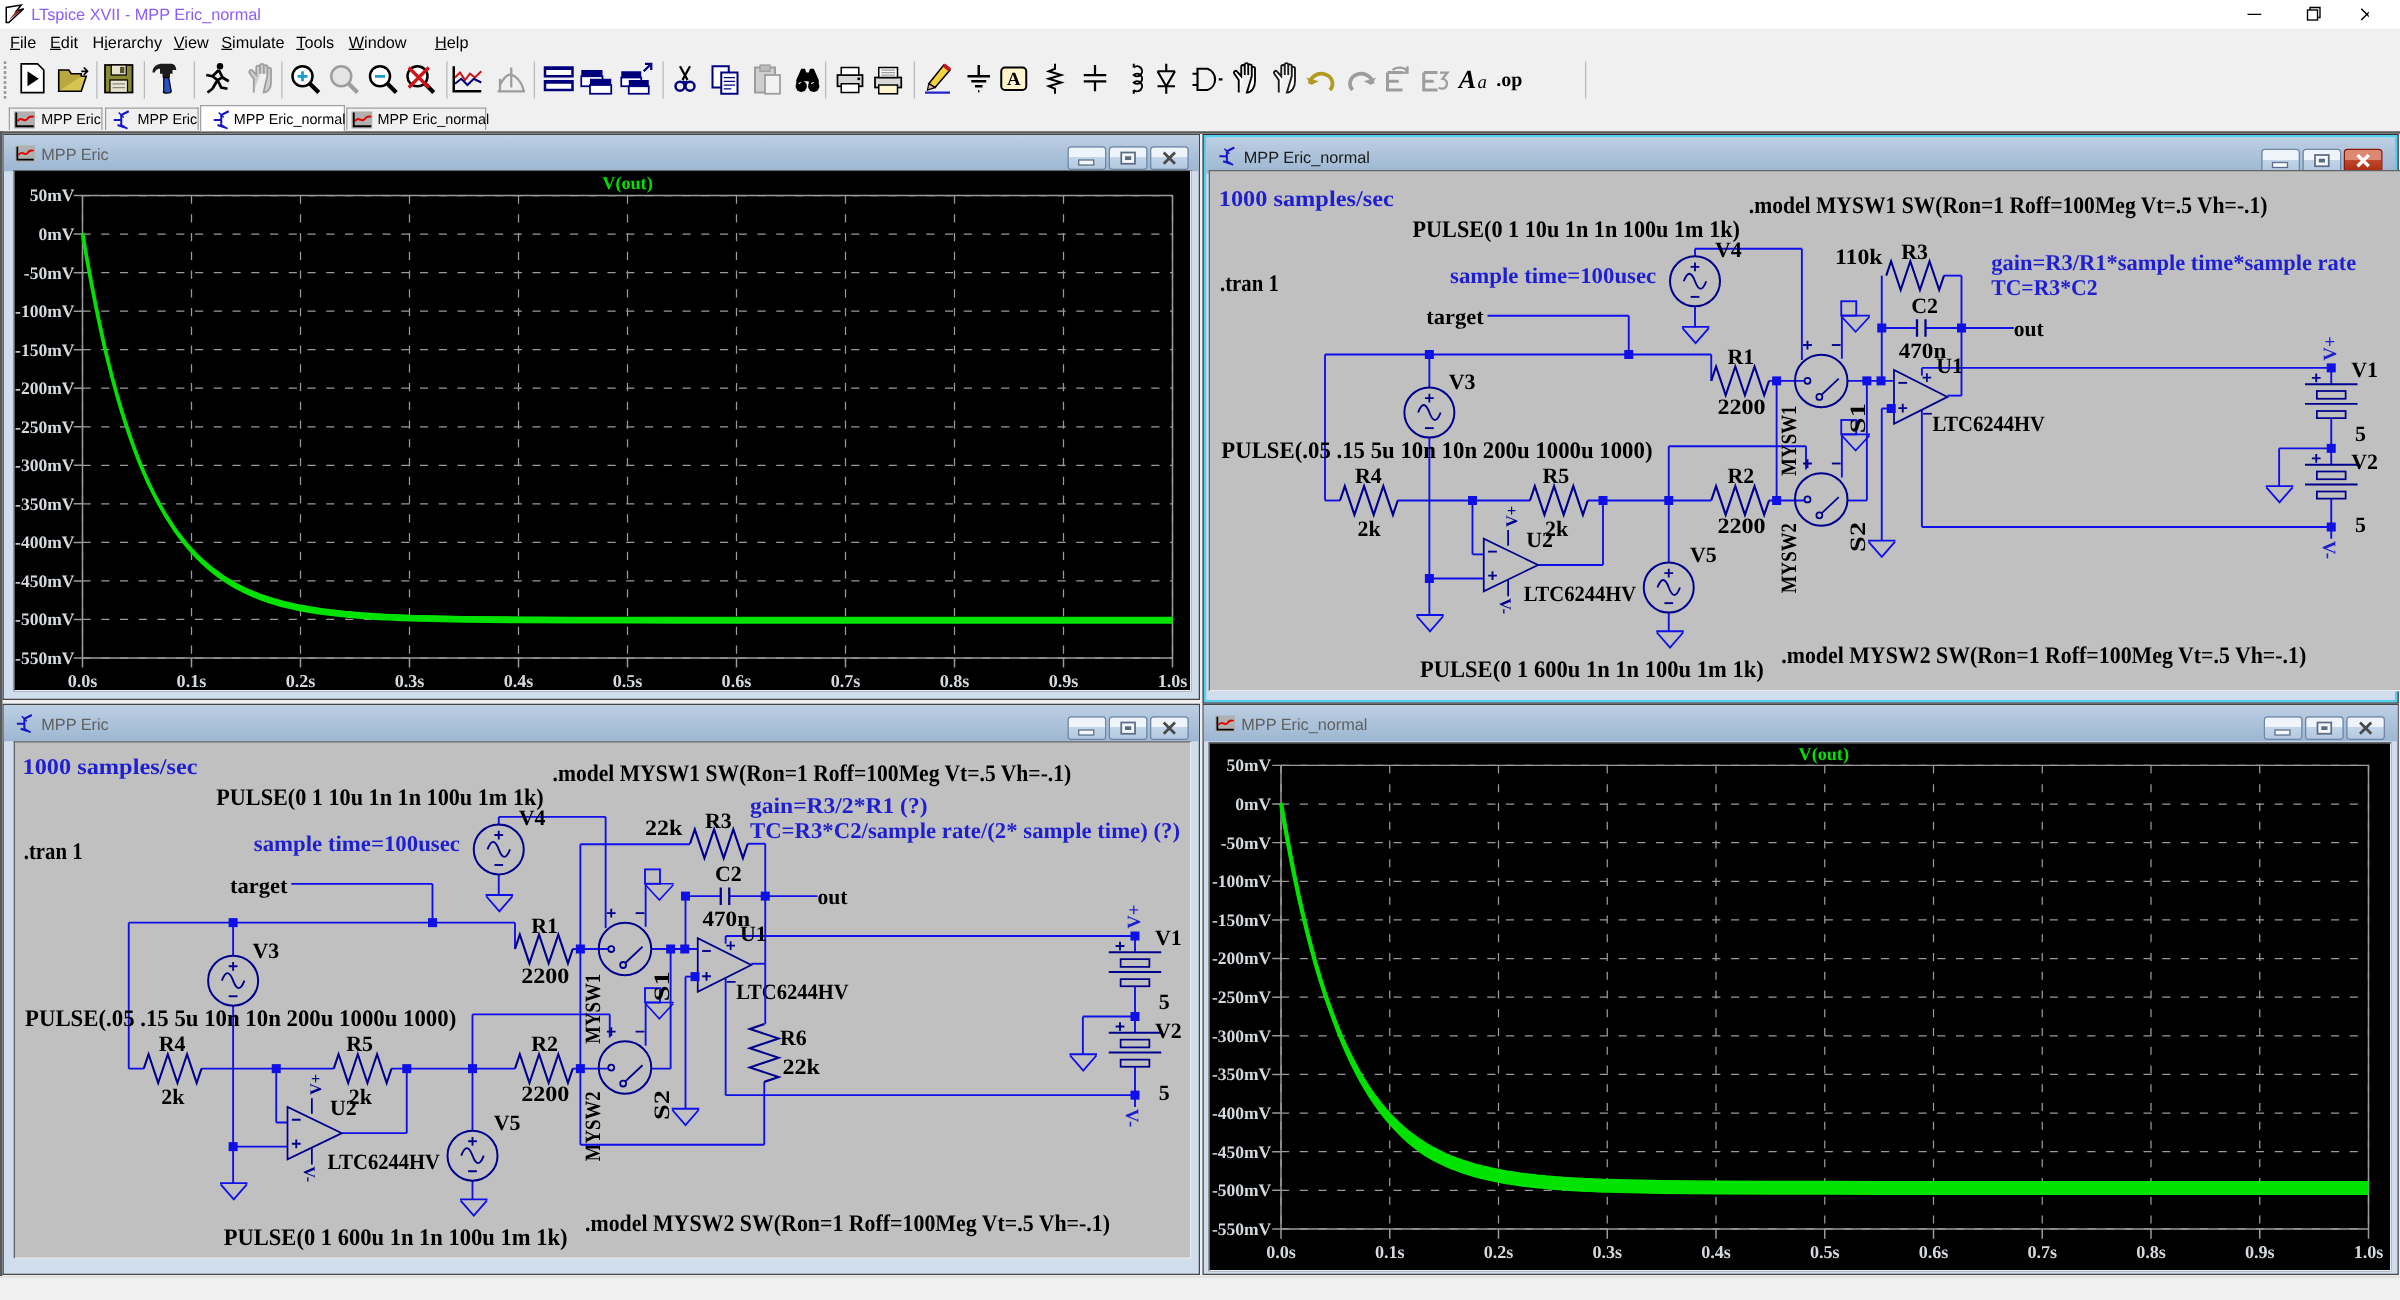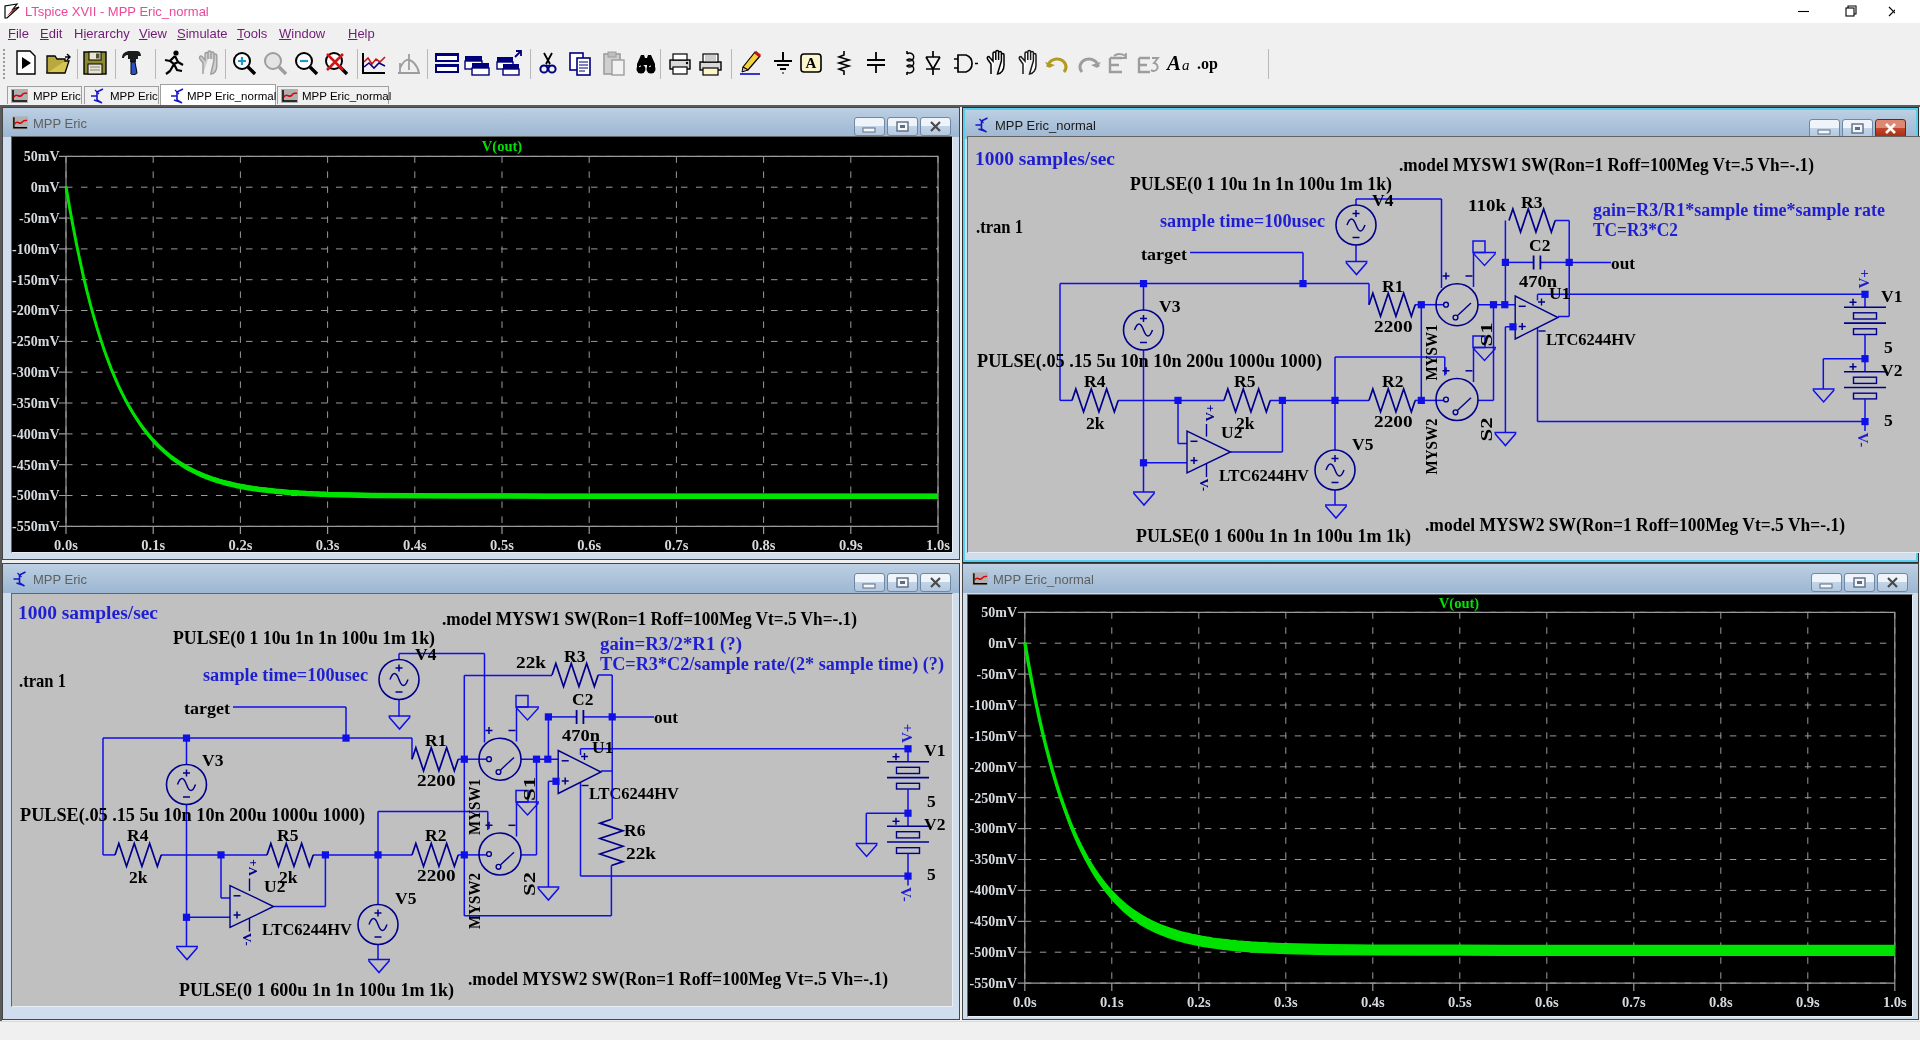--- a/index.html
+++ b/index.html
@@ -1,20 +1,20 @@
 <!DOCTYPE html>
 <html><head><meta charset="utf-8">
 <style>
 *{margin:0;padding:0;box-sizing:border-box}
 html,body{width:1920px;height:1040px;overflow:hidden;font-family:"Liberation Sans",sans-serif;background:#f0f0f0}
 .abs{position:absolute}
 #titlebar{left:0;top:0;width:1920px;height:23px;background:#fff}
-#titletext{left:25px;top:4px;font-size:13px;color:#ec4899}
+#titletext{left:25px;top:4px;font-size:13px;color:#8b5cf6}
 #menubar{left:0;top:23px;width:1920px;height:22px;background:#f0f0f0;border-bottom:1px solid #f0f0f0}
-.mi{position:absolute;top:3px;font-size:13px;color:#701a75}
+.mi{position:absolute;top:3px;font-size:13px;color:#000000}
 #toolbar{left:0;top:45px;width:1920px;height:40px;background:#f0f0f0}
 .tsep{position:absolute;top:4px;width:1px;height:30px;background:#b8b8b8}
 #tabbar{left:0;top:85px;width:1920px;height:20px;background:#f0f0f0}
 .tab{position:absolute;top:1px;height:18px;background:#f0f0f0;border:1px solid #a0a0a0;border-bottom:none;font-size:11.5px;color:#000}
 .tab.active{top:-1px;height:21px;background:#fff;z-index:5}
 .tab span{position:absolute;top:3px;white-space:nowrap}
 .tab.active span{top:5px}
 #mdi{left:0;top:105px;width:1920px;height:916px;background:#f0f0f0;border-left:2px solid #5a5a5a;border-top:2px solid #5a5a5a}
 .win{position:absolute;border:1px solid #464646;background:#cfdded}
 .win .tbar{position:absolute;left:0;top:0;right:0;height:29px;background:linear-gradient(#bdcfe3,#a9c0d8 60%,#9db6d2)}

